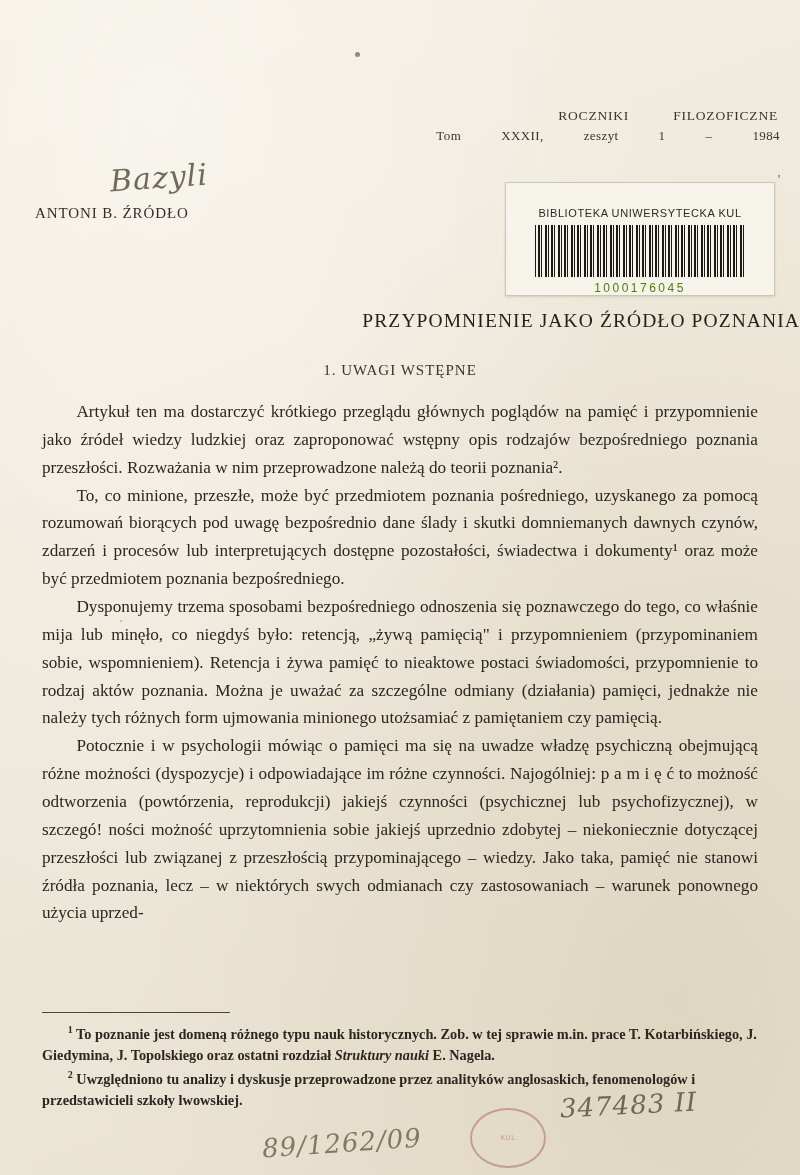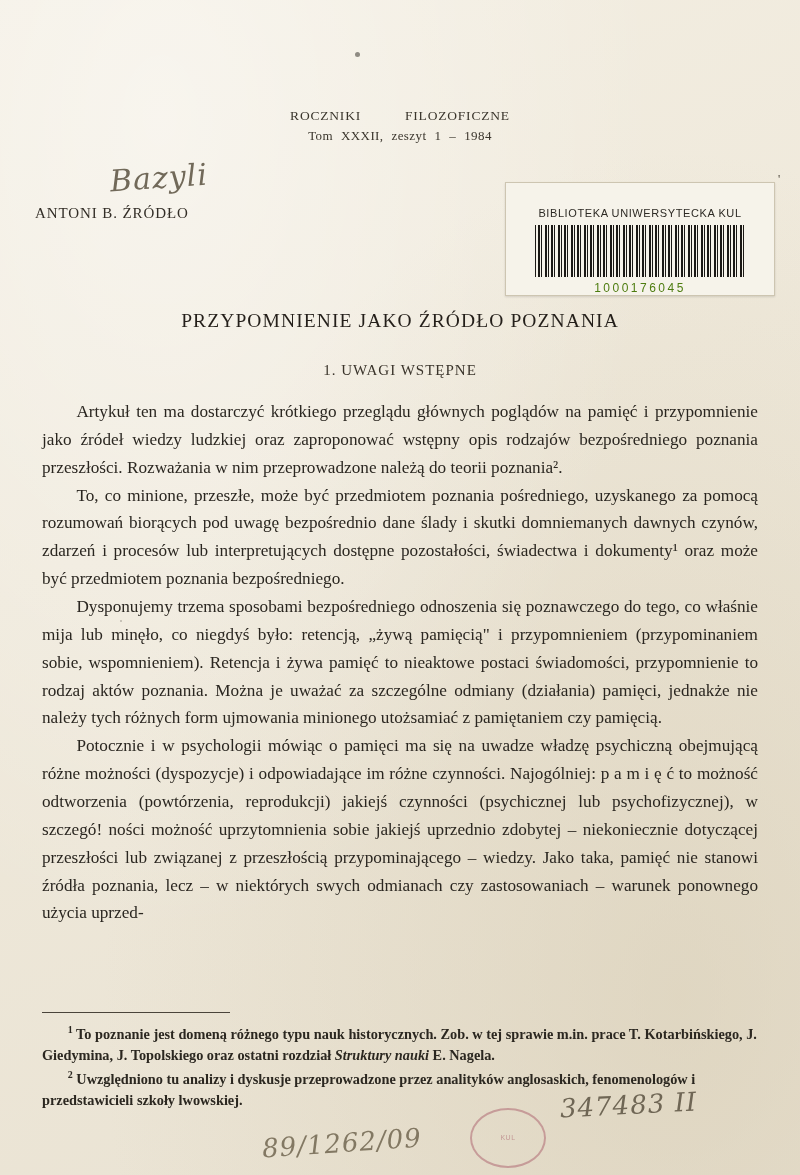--- a/index.html
+++ b/index.html
@@ -29,32 +29,32 @@
     background: #3b3630;
     opacity: .55;
   }
 
   
   .journal {
     position: absolute;
     left: 0;
     right: 0;
     top: 108px;
-    text-align: center;
+    text-align: right;
     font-size: 13.5px;
     letter-spacing: .8px;
     color: #3a352c;
   }
   .journal .line1 span { margin: 0 22px; }
   .journal .line2 {
     margin-top: 4px;
     font-size: 13px;
     letter-spacing: .4px;
   }
-  .journal .line2 span { margin: 0 4px; }
+  .journal .line2 span { margin: 0 20px; }
 
   
   .author {
     position: absolute;
     left: 35px;
     top: 205px;
     font-size: 15px;
     letter-spacing: .9px;
     color: #322d26;
   }
@@ -121,21 +121,21 @@
     top: 172px;
     font-size: 12px;
     color: #4a443a;
   }
 
   
   .doc-title {
     position: absolute;
     left: 0; right: 0;
     top: 310px;
-    text-align: center;
+    text-align: right;
     font-size: 19.5px;
     letter-spacing: 1.1px;
     color: #241f1a;
   }
   .section-head {
     position: absolute;
     left: 0; right: 0;
     top: 362px;
     text-align: center;
     font-size: 15px;

